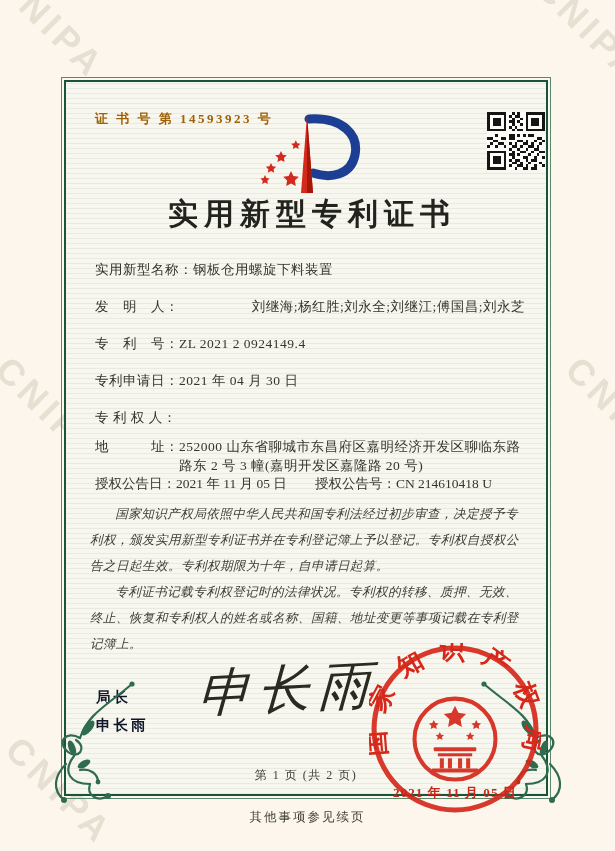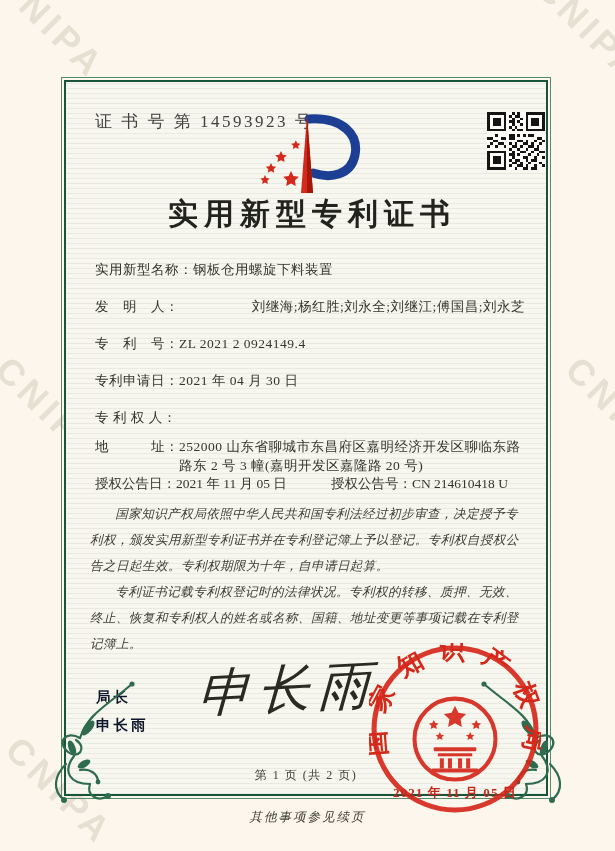--- a/index.html
+++ b/index.html
@@ -19,41 +19,41 @@
   .frame {
     position:absolute; left:64px; top:80px; width:484px; height:716px;
     border:2px solid #17543a; outline:1px solid #578a6d; outline-offset:2px;
     background-color:#f8f7ef;
     background-image:repeating-linear-gradient(0deg,
       rgba(150,170,150,0.16) 0px, rgba(150,170,150,0.16) 1px,
       transparent 1px, transparent 5px);
     z-index:1;
   }
   .cert-no {
-    position:absolute; left:95px; top:110px; font-size:17px;
-    letter-spacing:2.5px; color:#404040; z-index:2;
+    position:absolute; left:95px; top:110px; font-size:13px;
+    letter-spacing:2.5px; color:#a16207; z-index:2;font-weight:bold;
   }
   .qr { position:absolute; left:487px; top:112px; width:58px; height:58px; z-index:2; }
   .logo { position:absolute; left:247px; top:113px; width:130px; height:86px; z-index:2; }
   .title {
     position:absolute; left:64px; top:194px; width:484px; text-align:center;
     font-size:30px; font-weight:bold; letter-spacing:6px; color:#23231d; z-index:2;padding-left:12px;
   }
   .field-row {
     position:absolute; left:95px; width:430px; font-size:13.5px;
     letter-spacing:0.5px; color:#35352b; display:flex; z-index:2; line-height:19px;
   }
   .field-label { white-space:pre; flex:none; }
   .field-value { white-space:pre-wrap; max-width:345px; }
   .grant-row {
     position:absolute; left:95px; top:474px; width:440px; display:flex;
     font-size:13.5px; color:#35352b; z-index:2; line-height:19px;
   }
   .grant-pair { display:flex; white-space:pre;justify-content:flex-end; }
-  .grant-pair.second { margin-left:44px; }
+  .grant-pair.second { margin-left:28px; }
   .legal {
     position:absolute; left:90px; top:501px; width:434px; z-index:2;
     font-size:12.6px; line-height:26px; font-style:italic;
     color:#3e3e33; letter-spacing:0.4px;
   }
   .legal p { text-indent:2em; }
   .signoff {
     position:absolute; left:96px; top:688px; z-index:2;
     font-family:"Liberation Sans","DejaVu Sans",sans-serif;
     font-size:14.5px; font-weight:600; color:#0f172a; letter-spacing:3px;
@@ -64,21 +64,21 @@
     font-size:52px; font-style:italic; color:#2a2a22;
     transform:rotate(-3deg) skewX(-5deg); letter-spacing:8px; white-space:nowrap;
   }
   .seal { position:absolute; left:369px; top:643px; width:172px; height:172px; z-index:4; }
   .page-line {
     position:absolute; left:64px; top:767px; width:484px; text-align:center;
     font-size:12px; letter-spacing:1.5px; color:#3c3c32; z-index:2;
   }
   .cont-note {
     position:absolute; left:0; top:809px; width:615px; text-align:center;
-    font-size:12.5px; font-style:italic; letter-spacing:2px; color:#3e3e33; z-index:2;
+    font-size:12.5px; letter-spacing:2px; color:#3e3e33; z-index:2;
   }
   .ornament { position:absolute; z-index:3; }
   .ornament.left  { left:36px;  top:680px; }
   .ornament.right { left:480px; top:680px; transform:scaleX(-1); }
 </style>
 </head>
 <body>
 
 <div class="page">
 

